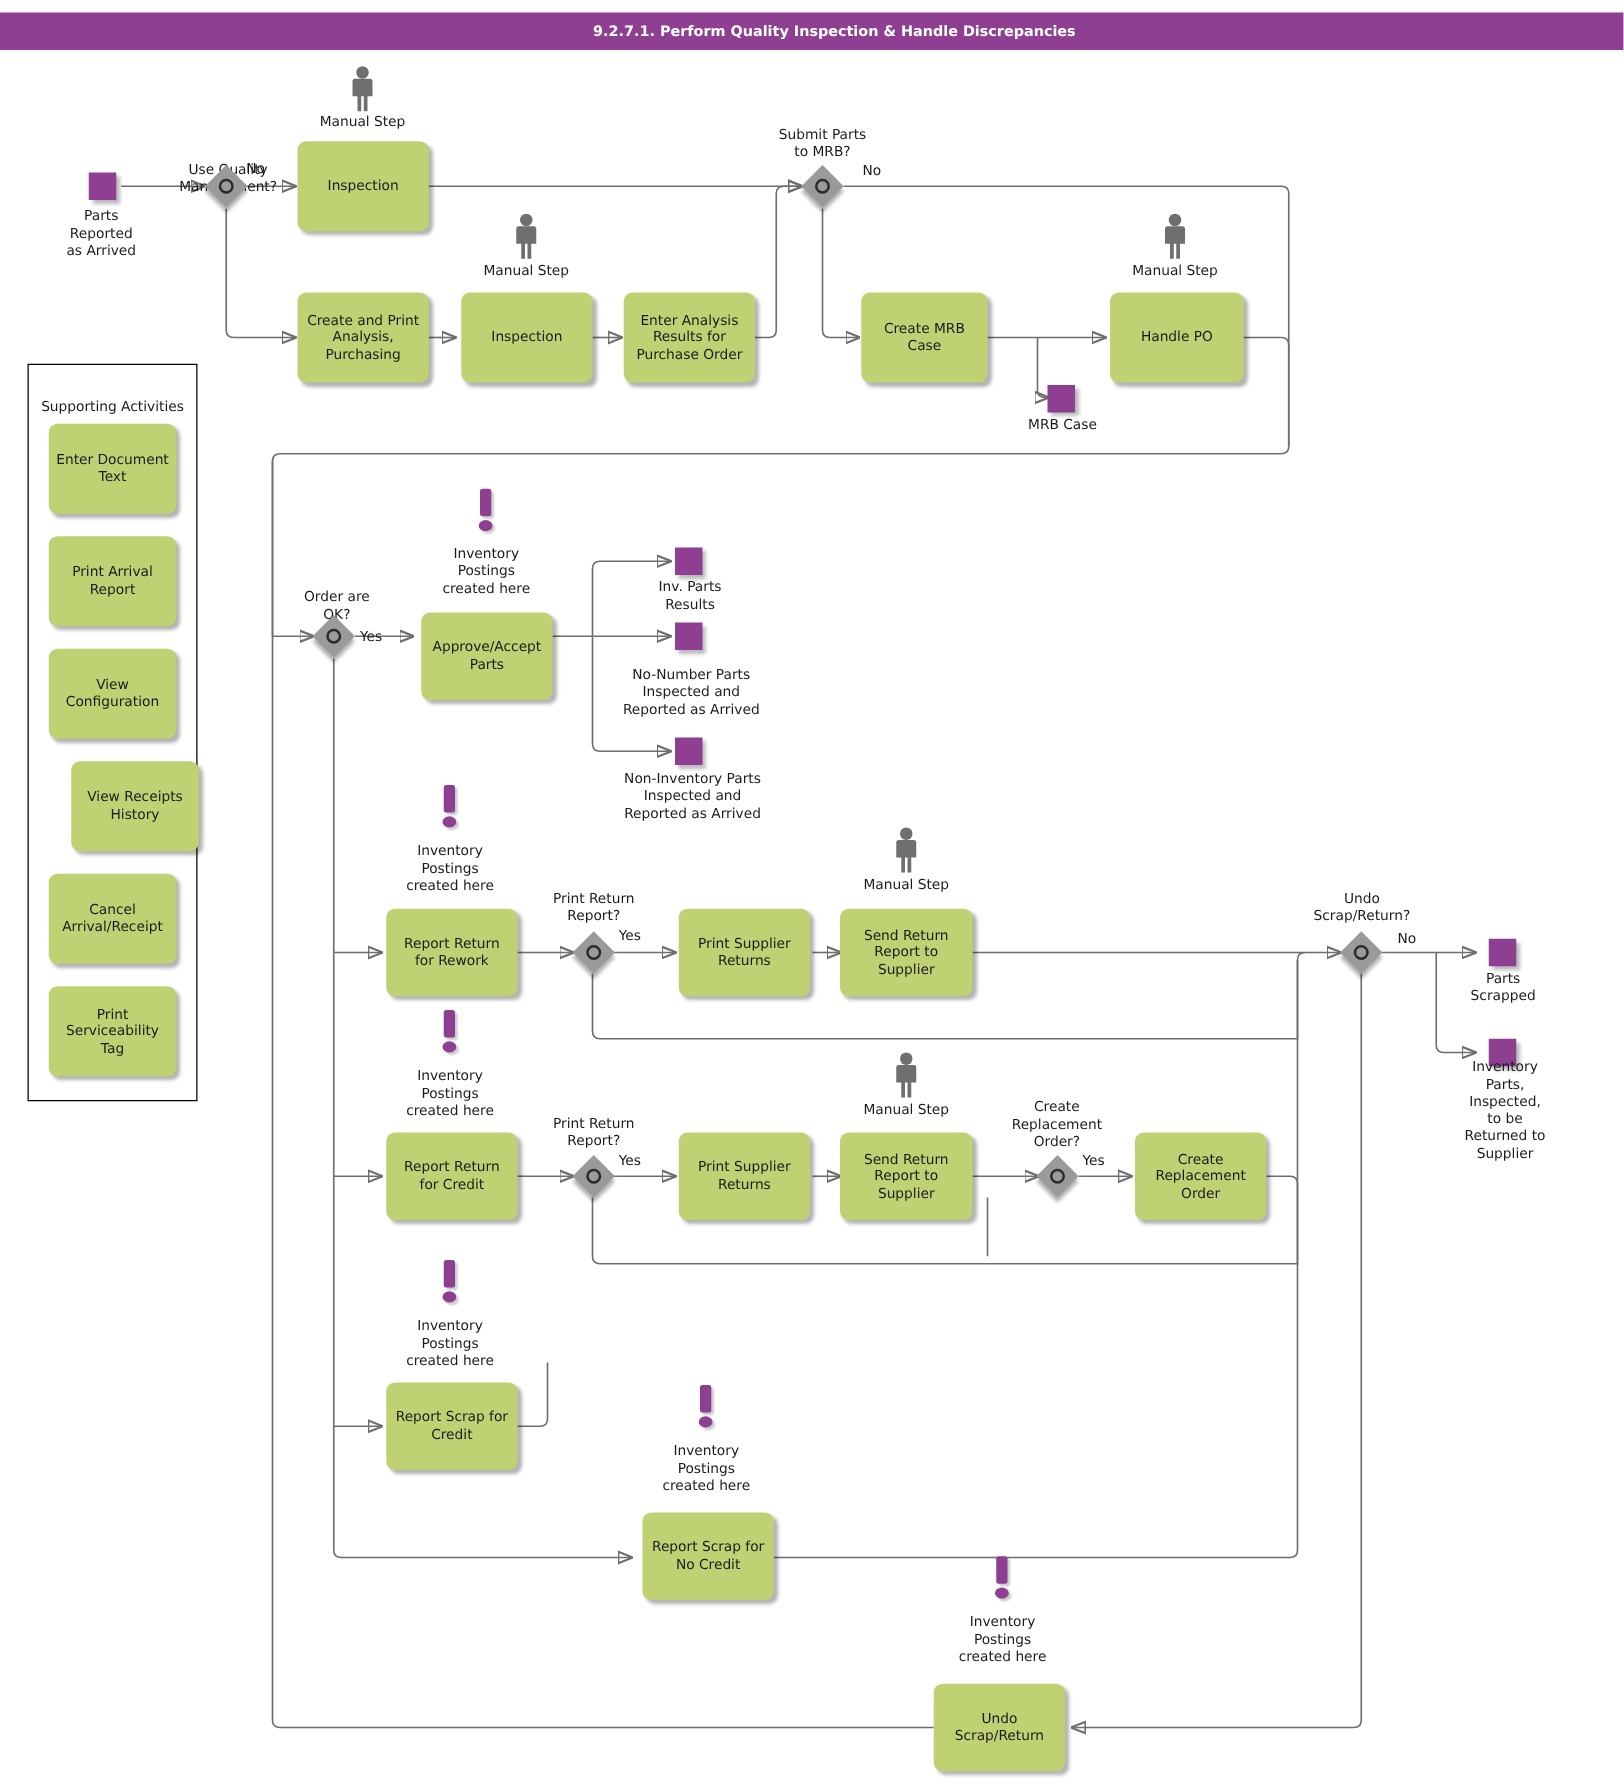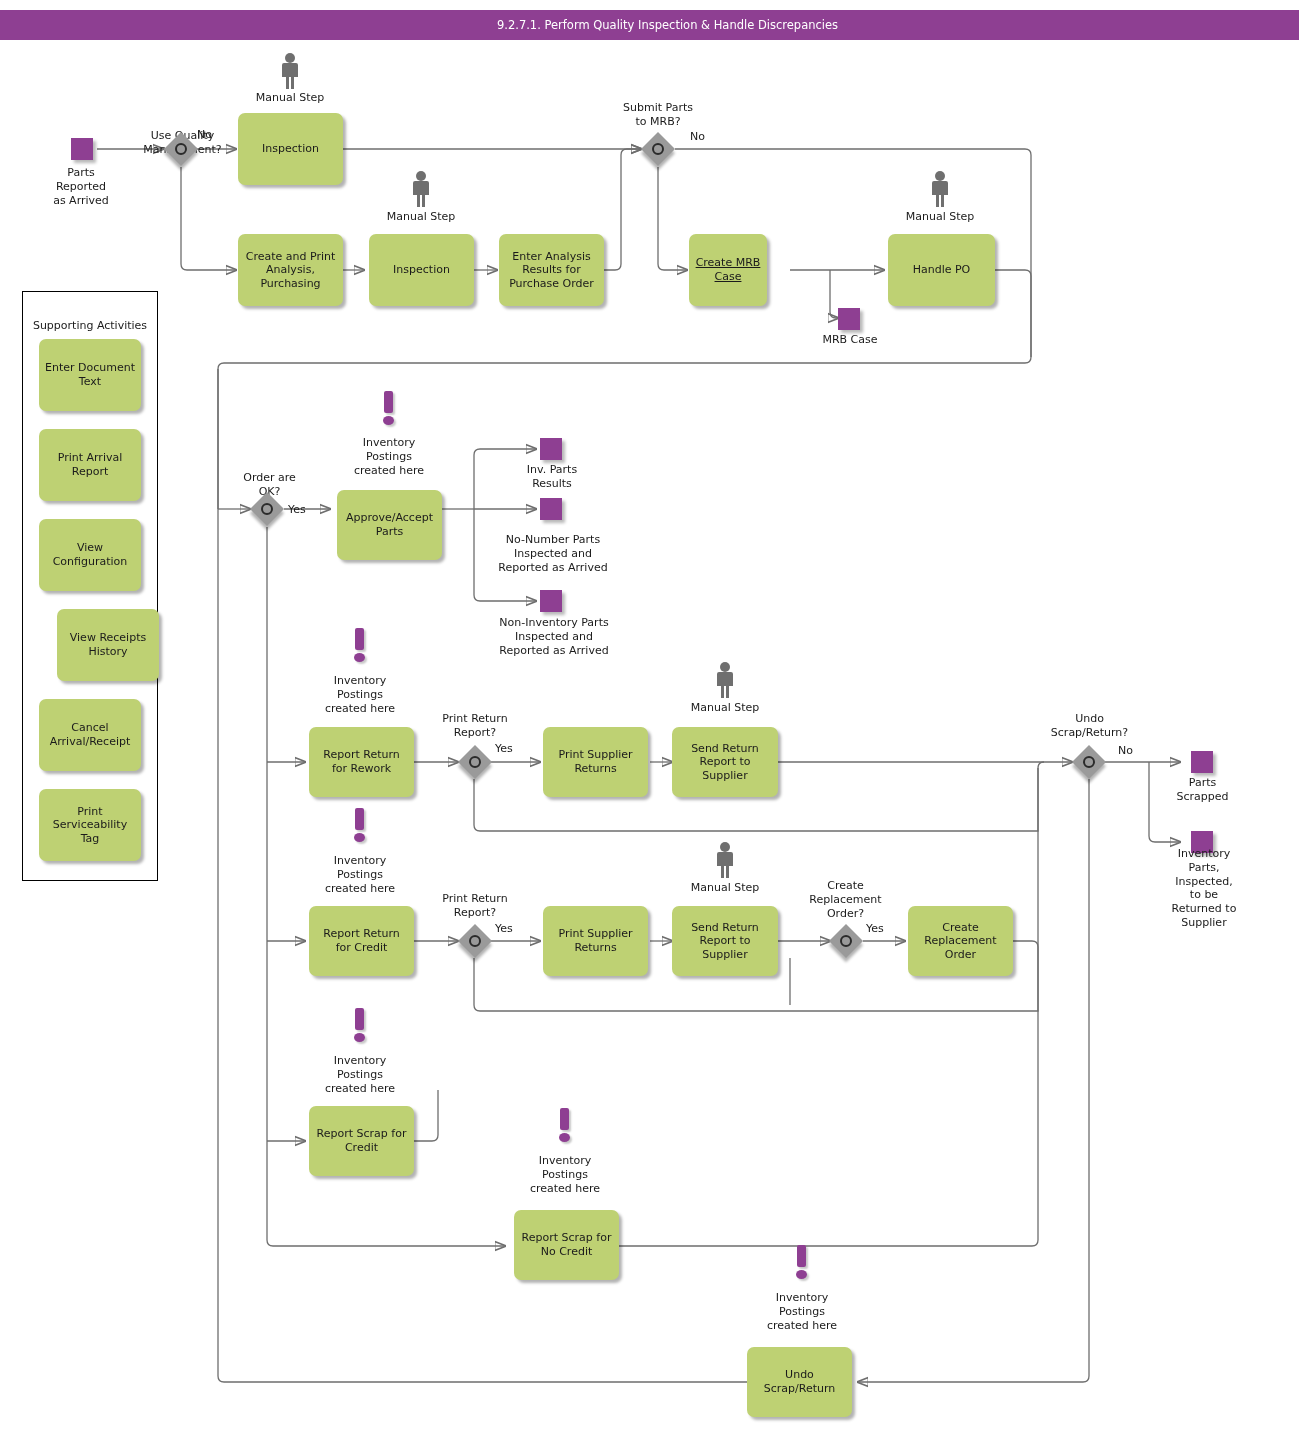--- a/index.html
+++ b/index.html
@@ -23,21 +23,21 @@
     left: 0; top: 10px;
     width: 1299px; height: 30px;
     background: #8e3f92;
   }
   .titlebar .tl {
     position: absolute;
     left: 0; right: 0; top: 0; bottom: 0;
     display: flex; align-items: center; justify-content: center;
     color: #ffffff;
     font-size: 11.5px;
-    font-weight: normal;
+    font-weight: bold;
     letter-spacing: 0px;
     font-family: "DejaVu Sans", "Liberation Sans", sans-serif;
     margin-left: 36px;
   }
 
   
   .task {
     position: absolute;
     background: #bed173;
     border-radius: 7px;
@@ -274,21 +274,21 @@
 Purchase Order</div>
 
   <div class="lbl" style="left:603px; top:101px; width:110px;">Submit Parts
 to MRB?</div>
   <div class="gateway" style="left:643px; top:134px;">
     <div class="dia"></div>
     <div class="ring"></div>
   </div>
   <div class="lbl" style="left:690px; top:130px; width:30px; text-align:left;">No</div>
 
-  <div class="task" style="left:689px; top:234px; width:78px; height:72px;text-decoration:underline;">Create MRB
+  <div class="task" style="left:689px; top:234px; width:101px; height:72px;">Create MRB
 Case</div>
 
   <div class="event" style="left:838px; top:308px;"></div>
   <div class="lbl" style="left:805px; top:333px; width:90px;">MRB Case</div>
 
   <div class="person" style="left:927px; top:170px;">
     <svg viewBox="0 0 26 38" width="26" height="38">
       <circle cx="13" cy="6" r="5" fill="#6f6f6f"></circle>
       <path d="M5,13 Q5,11 7,11 L19,11 Q21,11 21,13 L21,25 L17,25 L17,37 L14,37 L14,25 L12,25 L12,37 L9,37 L9,25 L5,25 Z" fill="#6f6f6f"></path>
     </svg>

